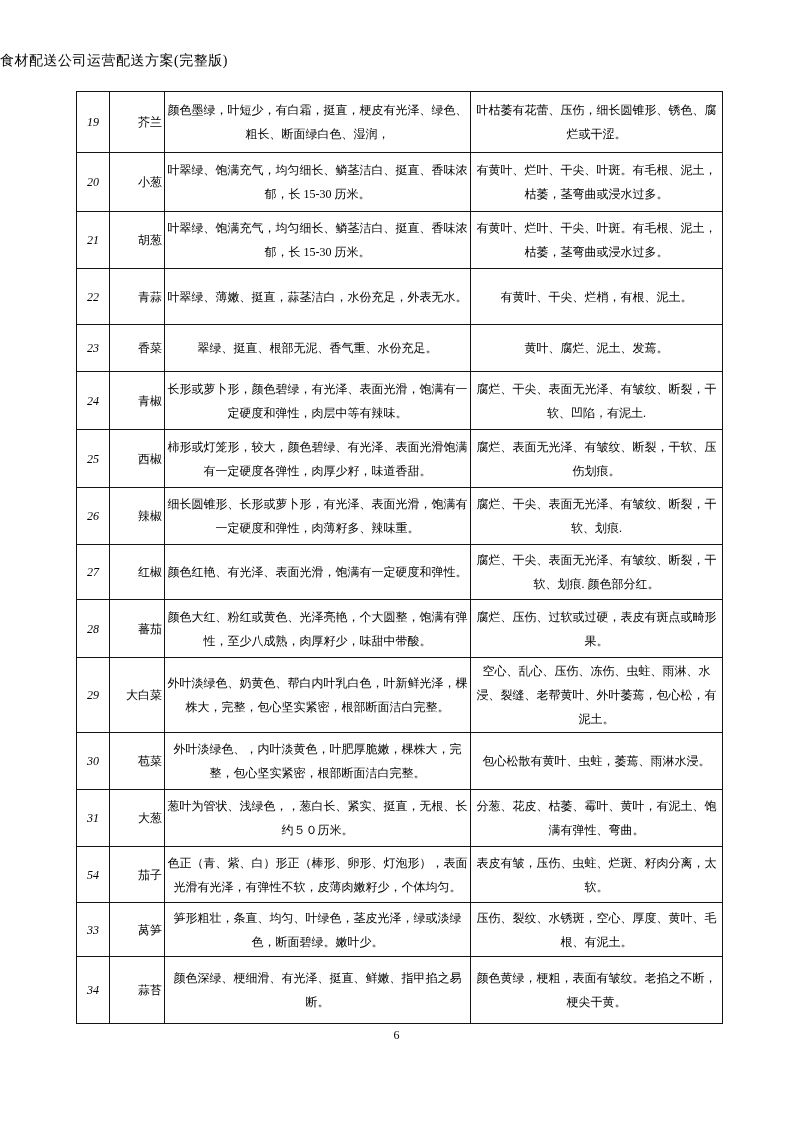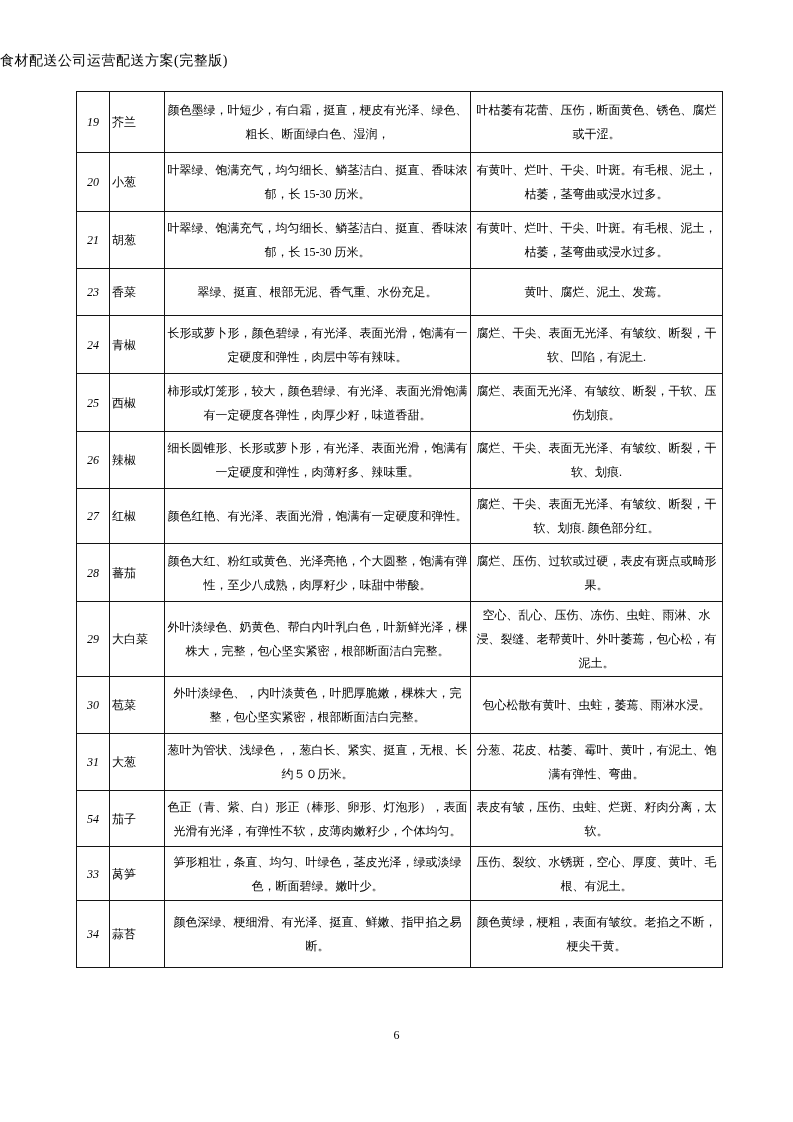--- a/index.html
+++ b/index.html
@@ -40,21 +40,21 @@
     vertical-align: middle;
     padding: 1px 2px;
     word-break: break-all;
     overflow: hidden;
   }
   td.col-no {
     text-align: center;
     font-style: italic;
   }
   td.col-name {
-    text-align: left;
+    text-align: right;
   }
   td.col-quality, td.col-defect {
     text-align: center;
   }
   .page-number {
     position: absolute;
     top: 1028px;
     left: 0;
     width: 100%;
     text-align: center;
@@ -71,33 +71,39 @@
     <col style="width:33px">
     <col style="width:55px">
     <col style="width:306px">
     <col style="width:252px">
   </colgroup>
   <tbody id="table-body">
       <tr style="height: 61px;">
         <td class="col-no">19</td>
         <td class="col-name">芥兰</td>
         <td class="col-quality">颜色墨绿，叶短少，有白霜，挺直，梗皮有光泽、绿色、粗长、断面绿白色、湿润，</td>
-        <td class="col-defect">叶枯萎有花蕾、压伤，断面黄色、锈色、腐烂或干涩。</td>
+        <td class="col-defect">叶枯萎有花蕾、压伤，细长圆锥形、锈色、腐烂或干涩。</td>
       </tr>
       <tr style="height: 59px;">
         <td class="col-no">20</td>
         <td class="col-name">小葱</td>
         <td class="col-quality">叶翠绿、饱满充气，均匀细长、鳞茎洁白、挺直、香味浓郁，长 15-30 历米。</td>
         <td class="col-defect">有黄叶、烂叶、干尖、叶斑。有毛根、泥土，枯萎，茎弯曲或浸水过多。</td>
       </tr>
       <tr style="height: 57px;">
         <td class="col-no">21</td>
         <td class="col-name">胡葱</td>
         <td class="col-quality">叶翠绿、饱满充气，均匀细长、鳞茎洁白、挺直、香味浓郁，长 15-30 历米。</td>
         <td class="col-defect">有黄叶、烂叶、干尖、叶斑。有毛根、泥土，枯萎，茎弯曲或浸水过多。</td>
+      </tr>
+      <tr style="height: 56px;">
+        <td class="col-no">22</td>
+        <td class="col-name">青蒜</td>
+        <td class="col-quality">叶翠绿、薄嫩、挺直，蒜茎洁白，水份充足，外表无水。</td>
+        <td class="col-defect">有黄叶、干尖、烂梢，有根、泥土。</td>
       </tr>
       <tr style="height: 47px;">
         <td class="col-no">23</td>
         <td class="col-name">香菜</td>
         <td class="col-quality">翠绿、挺直、根部无泥、香气重、水份充足。</td>
         <td class="col-defect">黄叶、腐烂、泥土、发蔫。</td>
       </tr>
       <tr style="height: 58px;">
         <td class="col-no">24</td>
         <td class="col-name">青椒</td>

